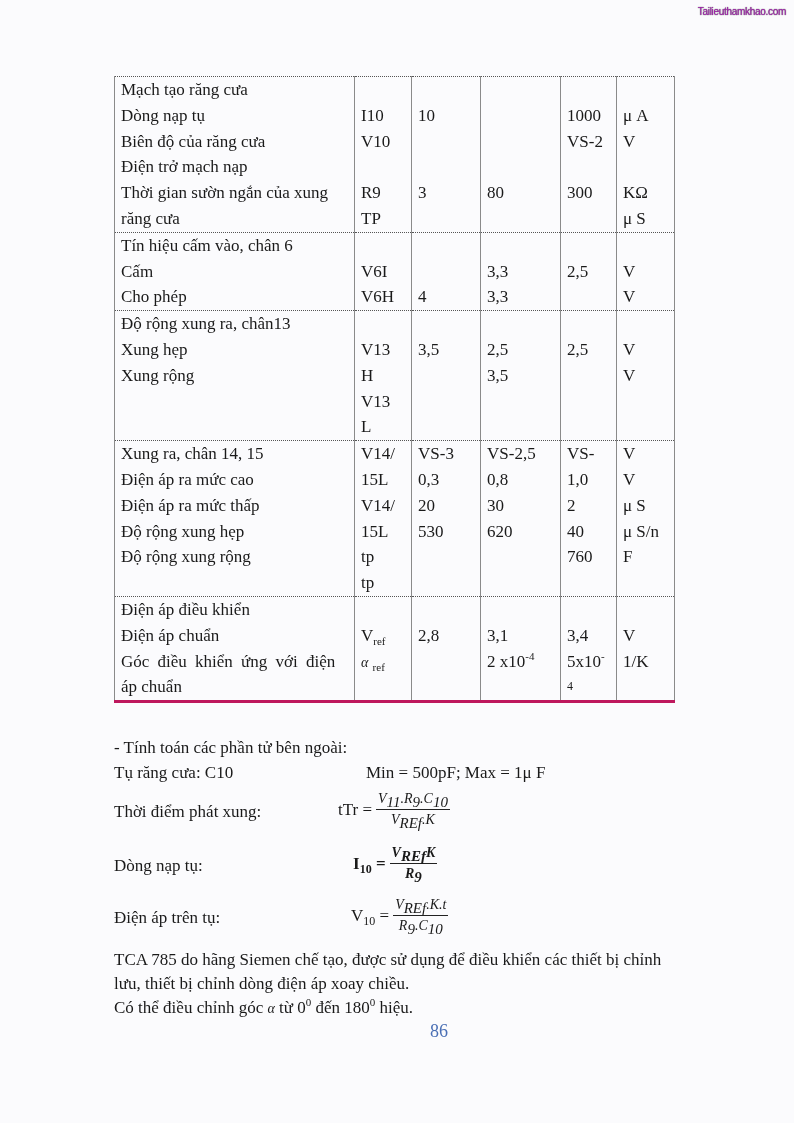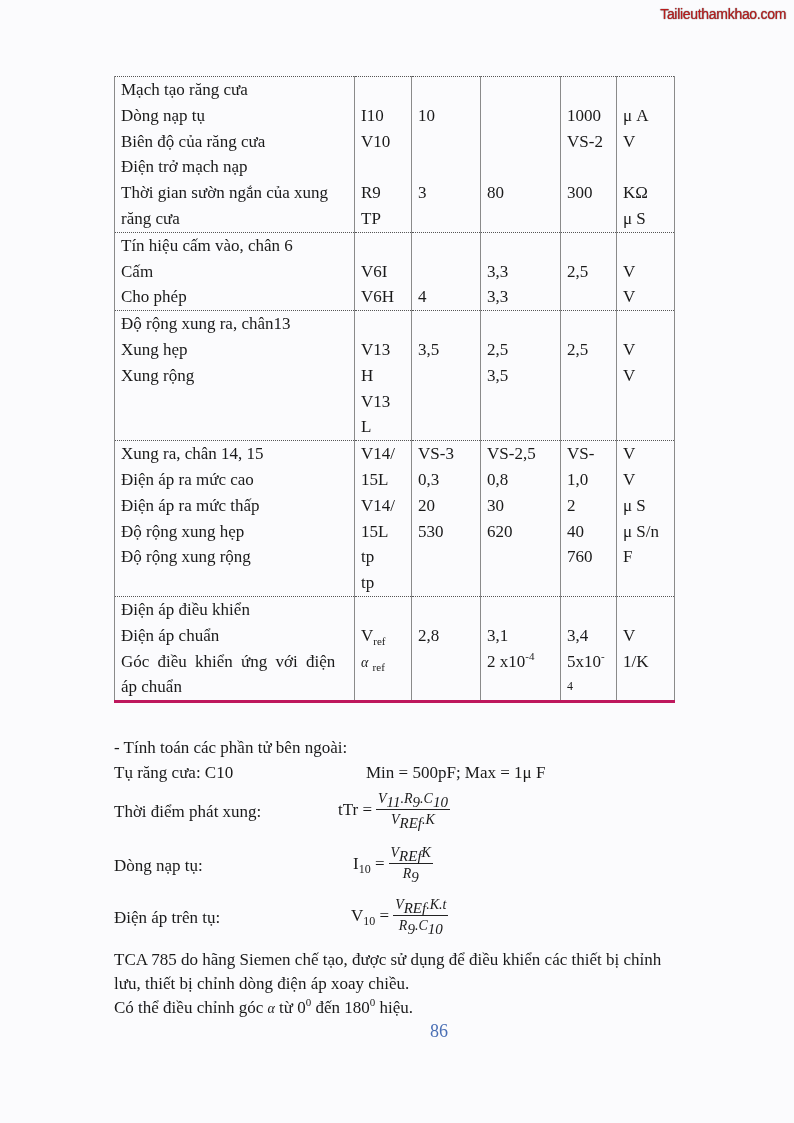--- a/index.html
+++ b/index.html
@@ -7,21 +7,21 @@
     width: 794px; height: 1123px;
     background: #fbfbfd;
     position: relative;
     font-family: "Liberation Serif", serif;
     color: #1a1a1a;
     overflow: hidden;
   }
   .watermark {
     position: absolute; top: 6px; right: 8px;
     font-family: "Liberation Sans", sans-serif;
-    font-size: 14px; color: #b91c1c;
+    font-size: 10px; color: #a21caf;
     text-shadow: 0 0 1px #777, 0 0 1px #777;
     letter-spacing: -0.3px;
   }
   table.spec {
     position: absolute; left: 114px; top: 76px;
     border-collapse: collapse;
     font-size: 17px; line-height: 25.8px;
   }
   table.spec td {
     border-left: 1px solid #8a8a8a;
@@ -271,21 +271,21 @@
 <div class="body-text" style="top:800px;">Thời điểm phát xung:</div>
 <div class="formula" style="left:338px; top:790px;">
   <span>tTr =</span>
   <span class="frac">
     <span class="num">V<sub>11</sub>.R<sub>9</sub>.C<sub>10</sub></span>
     <span class="den">V<sub>REf</sub>.K</span>
   </span>
 </div>
 
 <div class="body-text" style="top:854px;">Dòng nạp tụ:</div>
-<div class="formula" style="left:353px; top:844px;">
+<div class="formula" style="left:353px; top:844px;font-weight:bold;">
   <span>I<sub style="font-size:12px">10</sub> =</span>
   <span class="frac">
     <span class="num">V<sub>REf</sub>K</span>
     <span class="den">R<sub>9</sub></span>
   </span>
 </div>
 
 <div class="body-text" style="top:906px;">Điện áp trên tụ:</div>
 <div class="formula" style="left:351px; top:896px;">
   <span>V<sub style="font-size:12px">10</sub> =</span>

